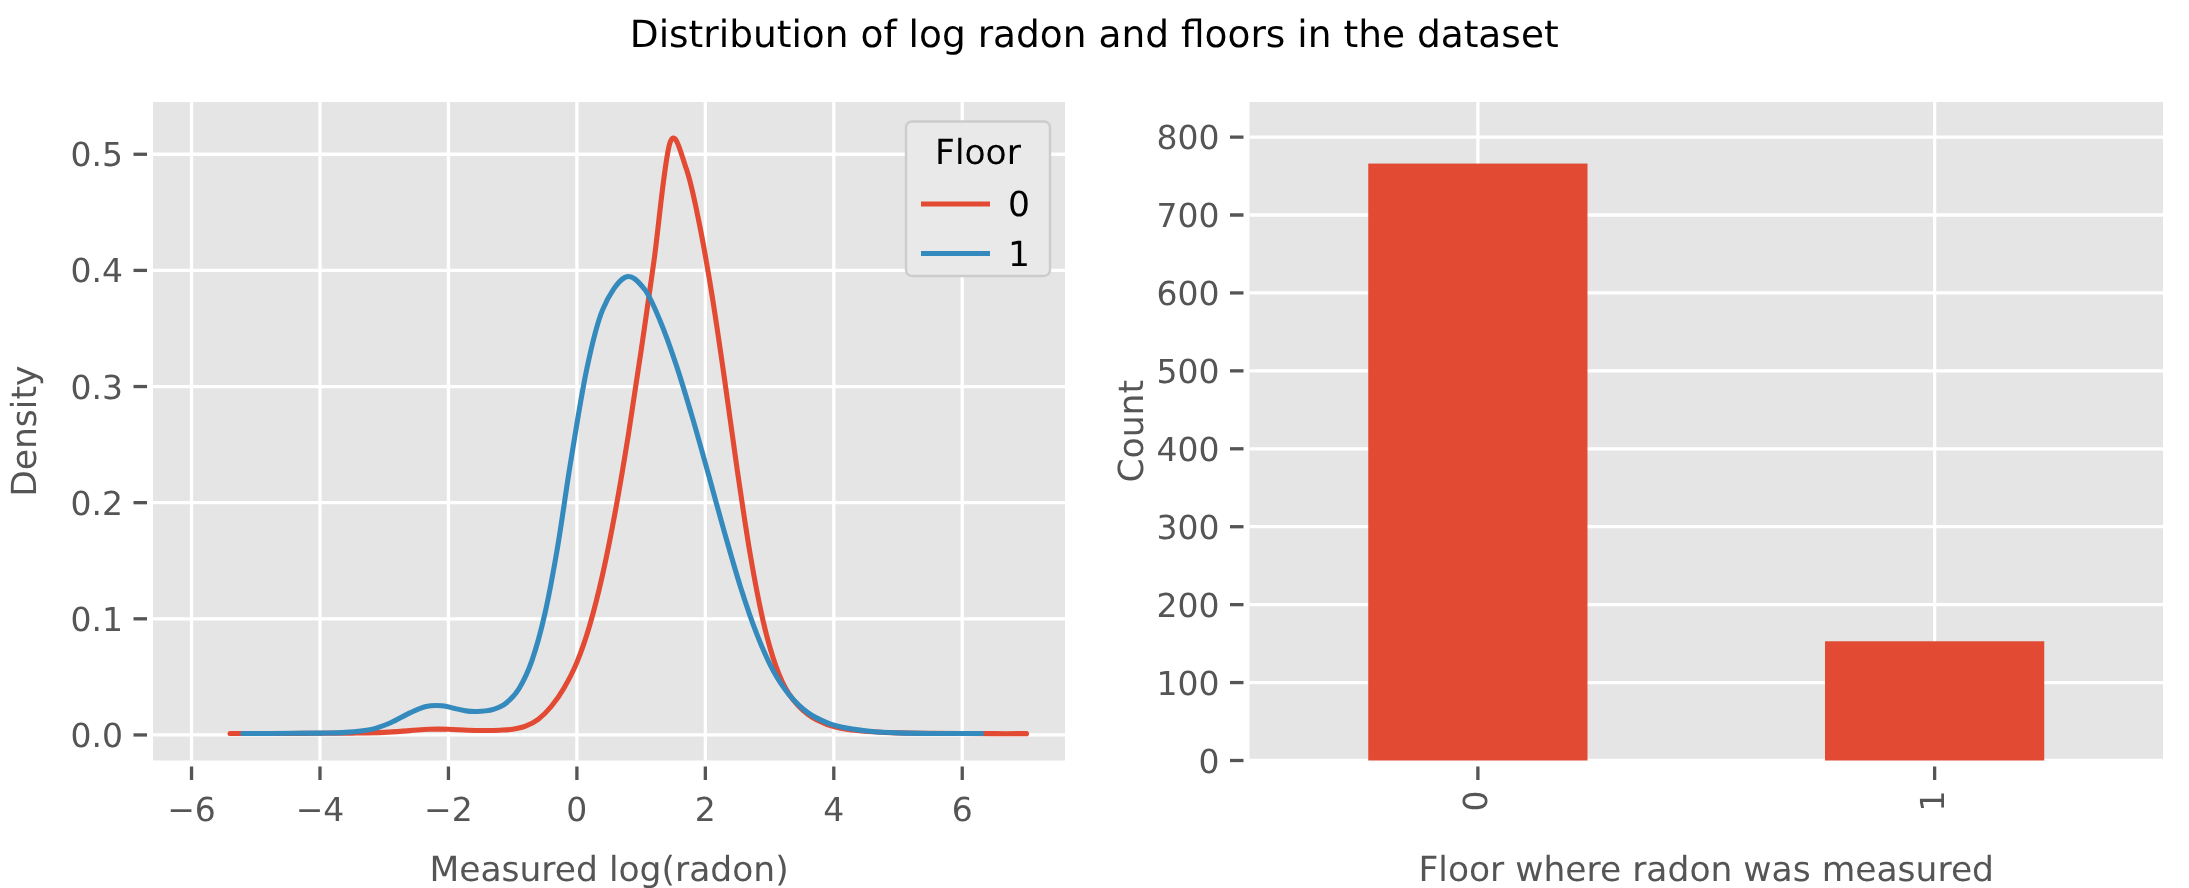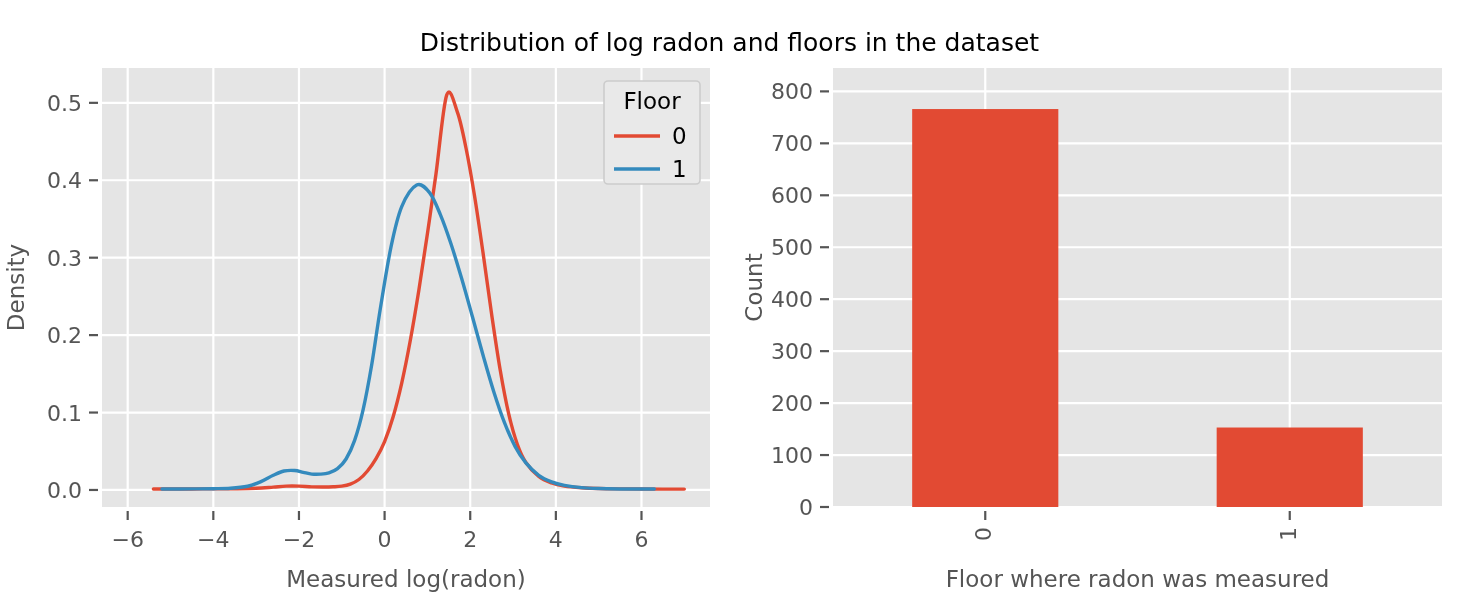--- a/index.html
+++ b/index.html
@@ -22,21 +22,20 @@
   .fig-title {
     position: absolute;
     top: 8px;
     left: 0;
     width: 1459px;
     text-align: center;
     font-size: 25px;
     color: #000000;
     font-family: "DejaVu Sans", sans-serif;
     letter-spacing: 0px;
-    margin-top: 20px;
   }
   .panel {
     position: absolute;
   }
   #panel-left  { left: 0px;   top: 48px; width: 740px; height: 544px; }
   #panel-right { left: 740px; top: 48px; width: 719px; height: 544px; }
 
   svg { display: block; }
 
   .plot-bg { fill: #e5e5e5; }

